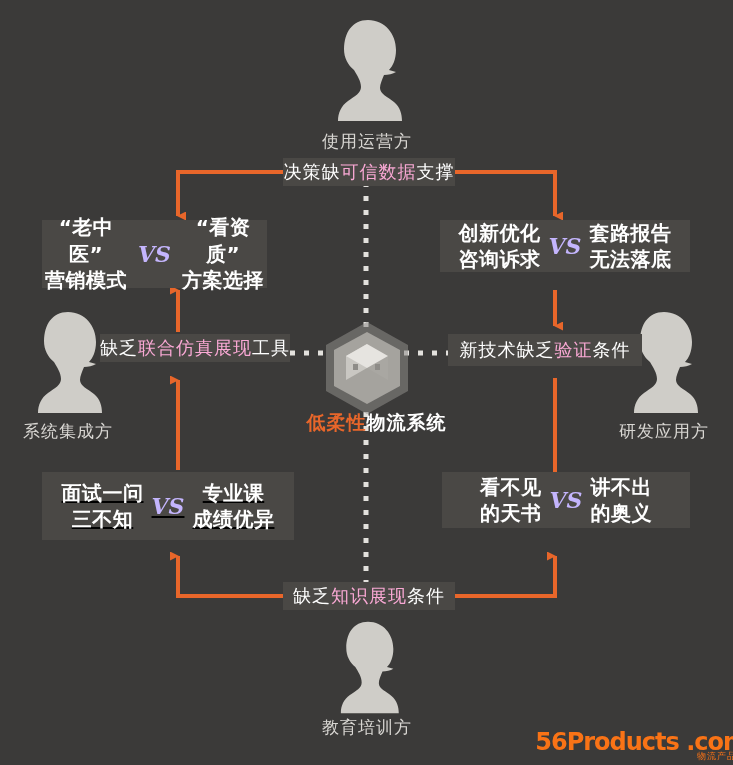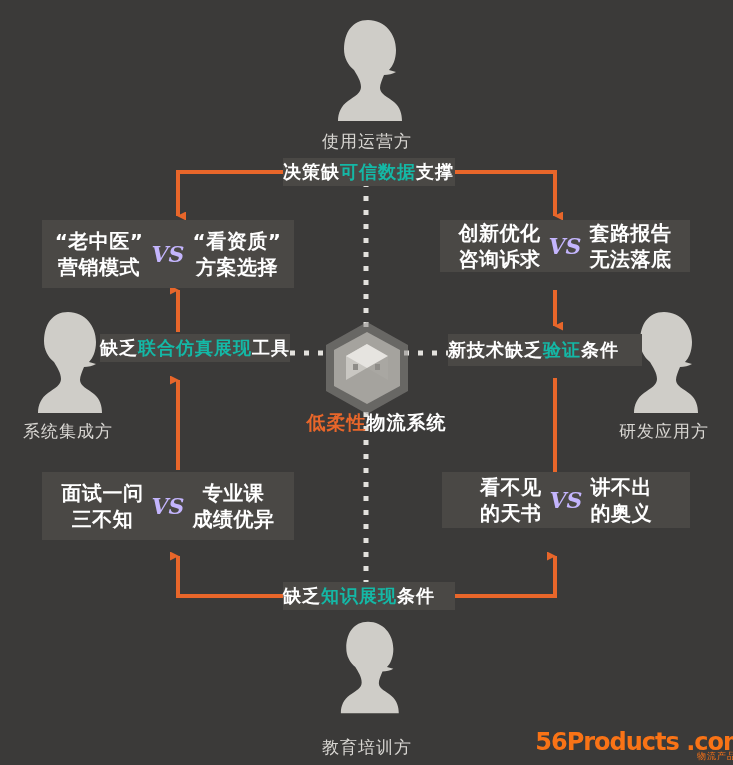--- a/index.html
+++ b/index.html
@@ -50,27 +50,27 @@
     font-family:"DejaVu Serif","Liberation Serif",serif;
     padding:0 8px;
   }
 
   
   .strip{
     position:absolute;
     background:#4a4845;
     color:#ffffff;
     font-size:18px;
-    font-weight:bold;
+    font-weight:normal;
     letter-spacing:1px;
     white-space:nowrap;
-    display:flex;align-items:center;
+    display:flex;align-items:center;justify-content:center;
     box-sizing:border-box;
   }
-  .strip .hl{color:#14b8a6;}
+  .strip .hl{color:#f9a8d4;}
 
   
   #center-node{position:absolute;left:317px;top:318px;width:100px;height:100px;}
   #center-label{
     position:absolute;left:0;right:0;top:410px;
     text-align:center;color:#ffffff;font-size:19px;font-weight:bold;letter-spacing:1px;
   }
   #center-label .hl{color:#e8662a;}
 
   
@@ -158,21 +158,21 @@
   <div class="person-label" style="left:589px;top:420px;width:150px;">研发应用方</div>
 
   <div class="person" style="left:330px;top:620px;">
     <svg width="76" height="95" viewBox="0 0 76 105">
       <path d="M38,2 C55,2 66,16 66,32 C66,41 63,48 59,52 L66,54 C63,56 58,57 54,57
                C52,62 50,66 50,70 C50,76 58,79 64,84 C70,89 72,96 72,103 L8,103
                C8,95 11,88 18,83 C25,78 31,75 31,69 C31,63 27,57 24,52
                C18,47 14,40 14,31 C14,15 22,2 38,2 Z" fill="#cfcdc8"></path>
     </svg>
   </div>
-  <div class="person-label" style="left:292px;top:736px;width:150px;">教育培训方</div>
+  <div class="person-label" style="left:292px;top:716px;width:150px;">教育培训方</div>
 
   <div id="center-node">
     <svg width="100" height="100" viewBox="0 0 100 100">
       <polygon points="50,4 91,27 91,73 50,96 9,73 9,27" fill="#8e8c88" opacity="0.55"></polygon>
       <polygon points="50,14 83,32 83,68 50,86 17,68 17,32" fill="#b9b7b2" opacity="0.75"></polygon>
       <polygon points="50,26 50,50 29,62 29,38" fill="#c9c7c2"></polygon>
       <polygon points="50,26 71,38 71,62 50,50" fill="#a9a7a2"></polygon>
       <polygon points="29,38 50,26 71,38 50,50" fill="#e6e4e0"></polygon>
       <rect x="36" y="46" width="5" height="6" fill="#8e8c88"></rect>
       <rect x="58" y="46" width="5" height="6" fill="#8e8c88"></rect>
@@ -199,37 +199,37 @@
       <span class="hl">验证</span>
       <span>条件</span>
   </div>
 
   <div class="strip" style="left:283px;top:582px;width:172px;height:28px;">
     <span>缺乏</span>
       <span class="hl">知识展现</span>
       <span>条件</span>
   </div>
 
-  <div class="vsbox" style="left:42px;top:220px;width:252px;height:68px;">
+  <div class="vsbox" style="left:42px;top:220px;width:225px;height:68px;">
     <span class="side">“老中医”
 营销模式</span>
     <span class="vs">VS</span>
     <span class="side">“看资质”
 方案选择</span>
   </div>
 
   <div class="vsbox" style="left:440px;top:220px;width:250px;height:52px;">
     <span class="side">创新优化
 咨询诉求</span>
     <span class="vs">VS</span>
     <span class="side">套路报告
 无法落底</span>
   </div>
 
-  <div class="vsbox" style="left:42px;top:472px;width:252px;height:68px;">
+  <div class="vsbox" style="left:42px;top:472px;width:252px;height:68px;text-decoration:underline;">
     <span class="side">面试一问
 三不知</span>
     <span class="vs">VS</span>
     <span class="side">专业课
 成绩优异</span>
   </div>
 
   <div class="vsbox" style="left:442px;top:472px;width:248px;height:56px;">
     <span class="side">看不见
 的天书</span>

